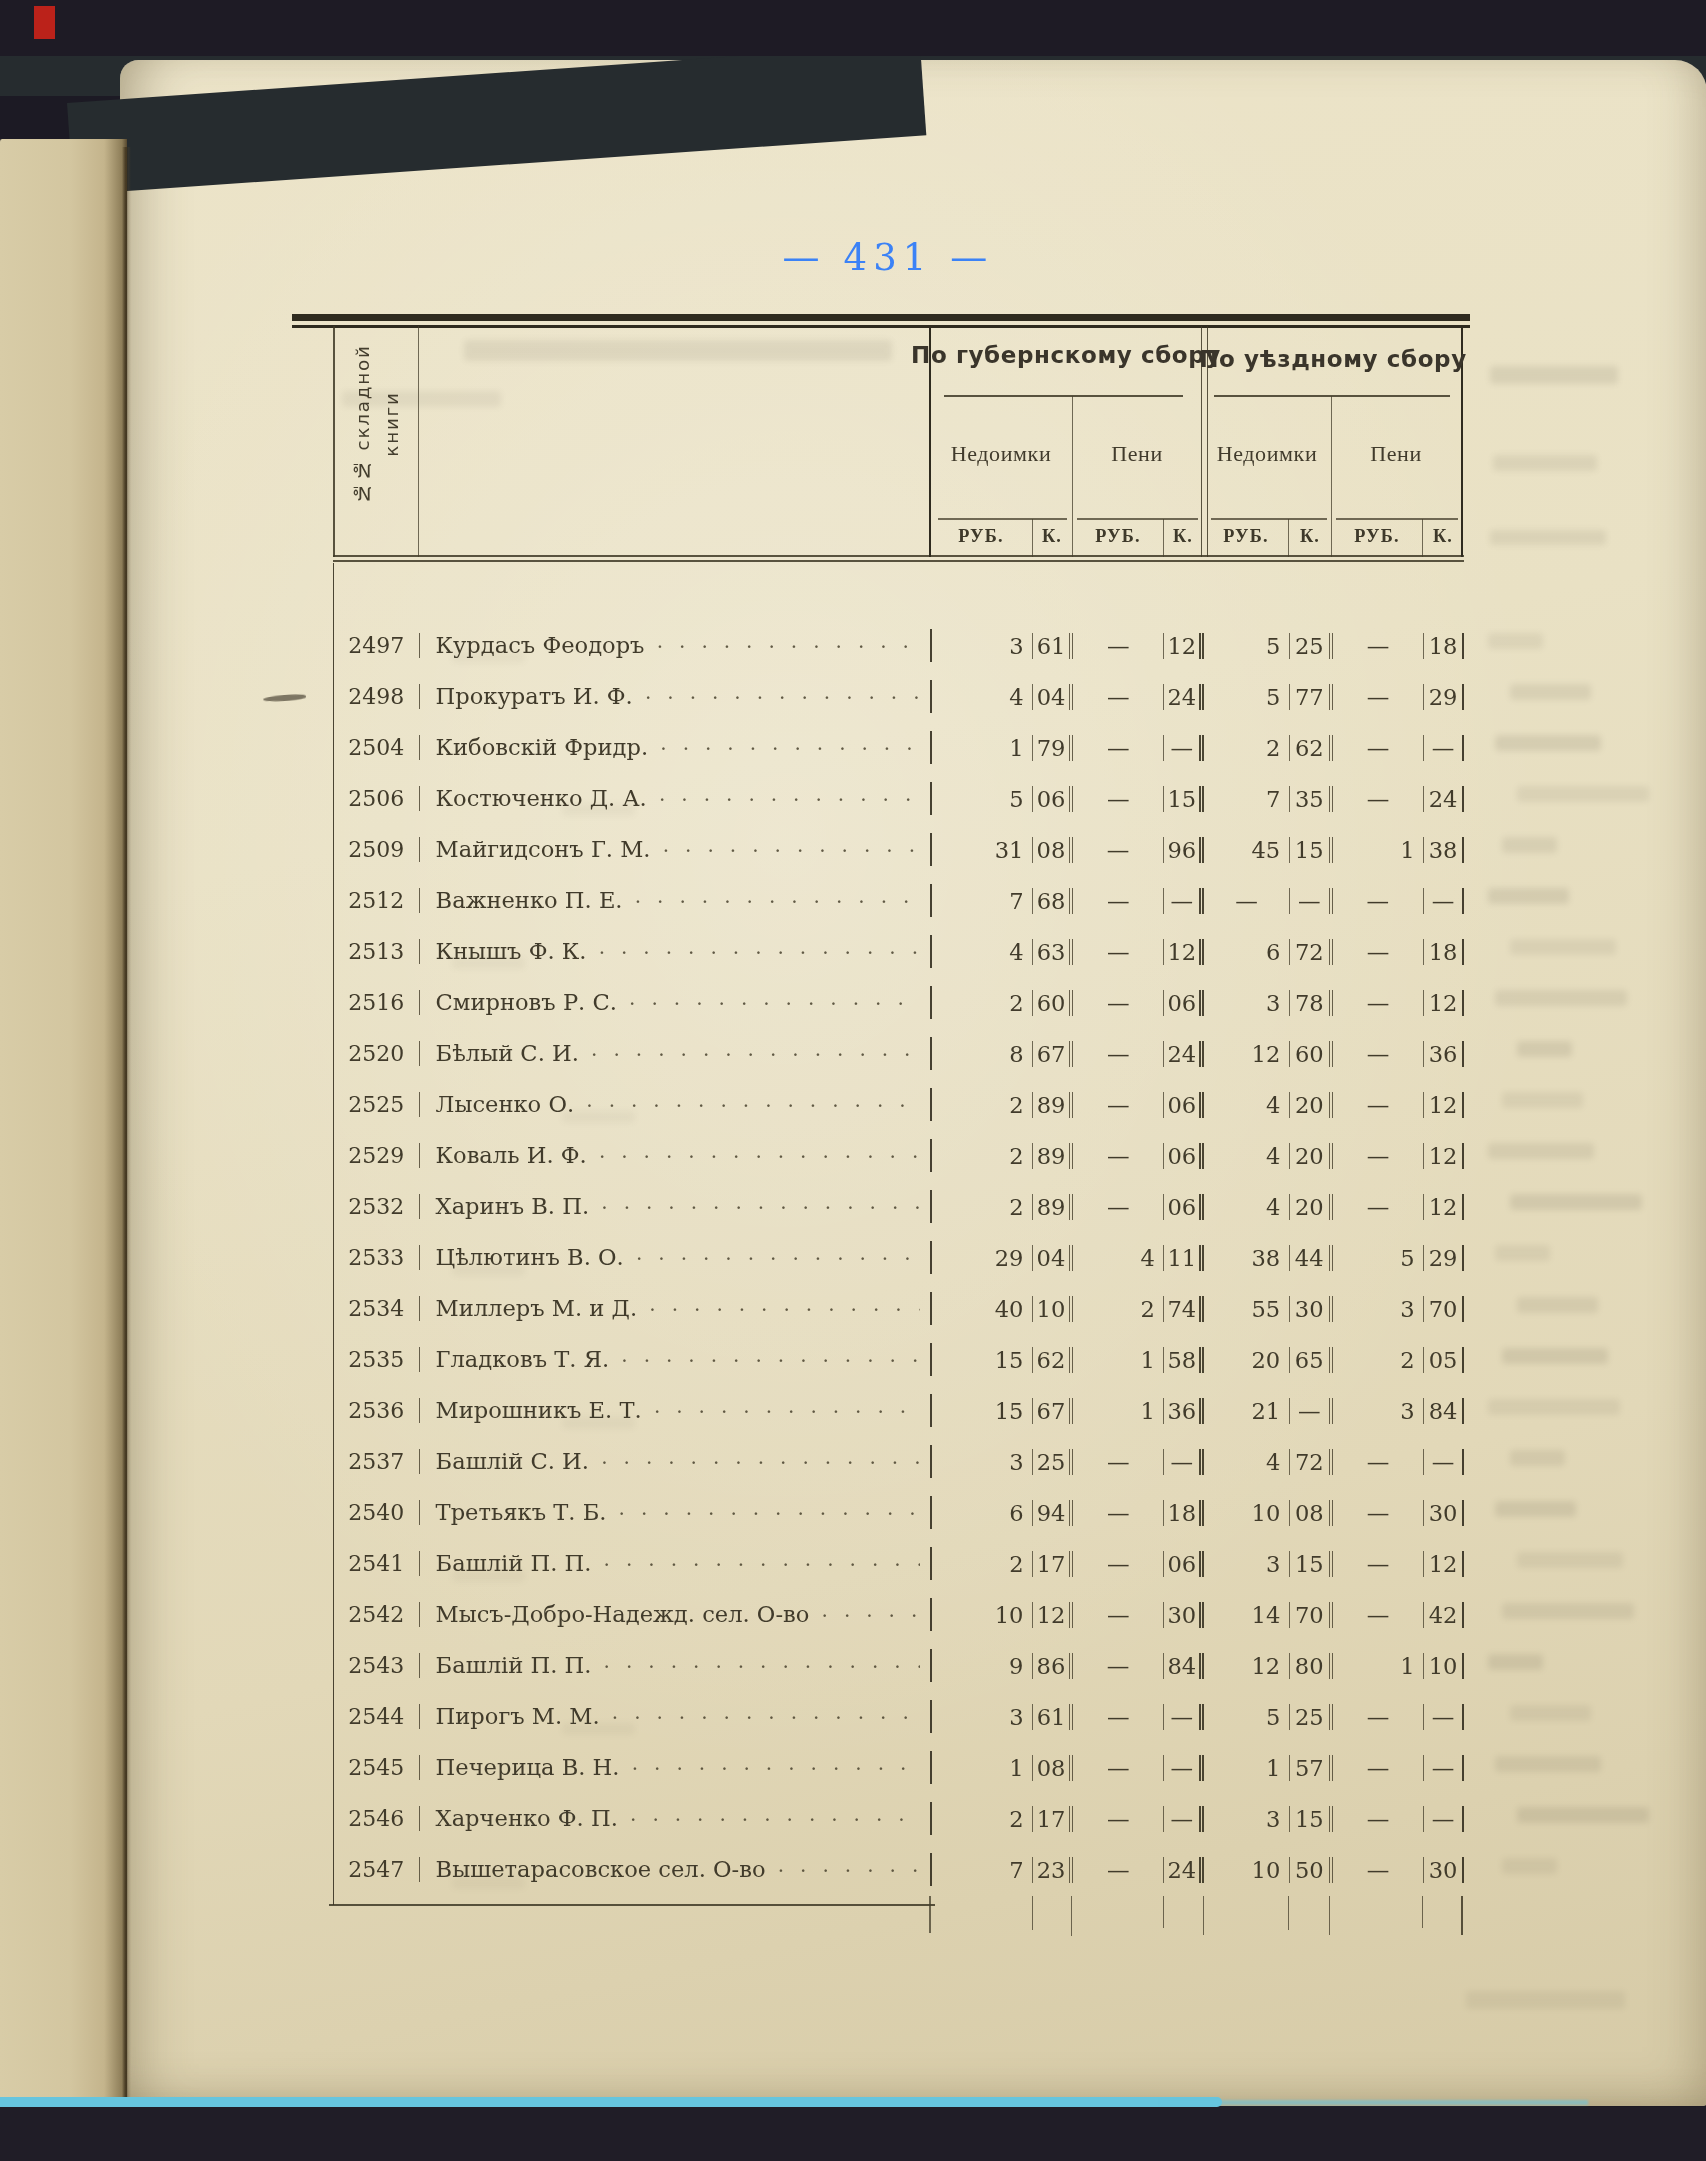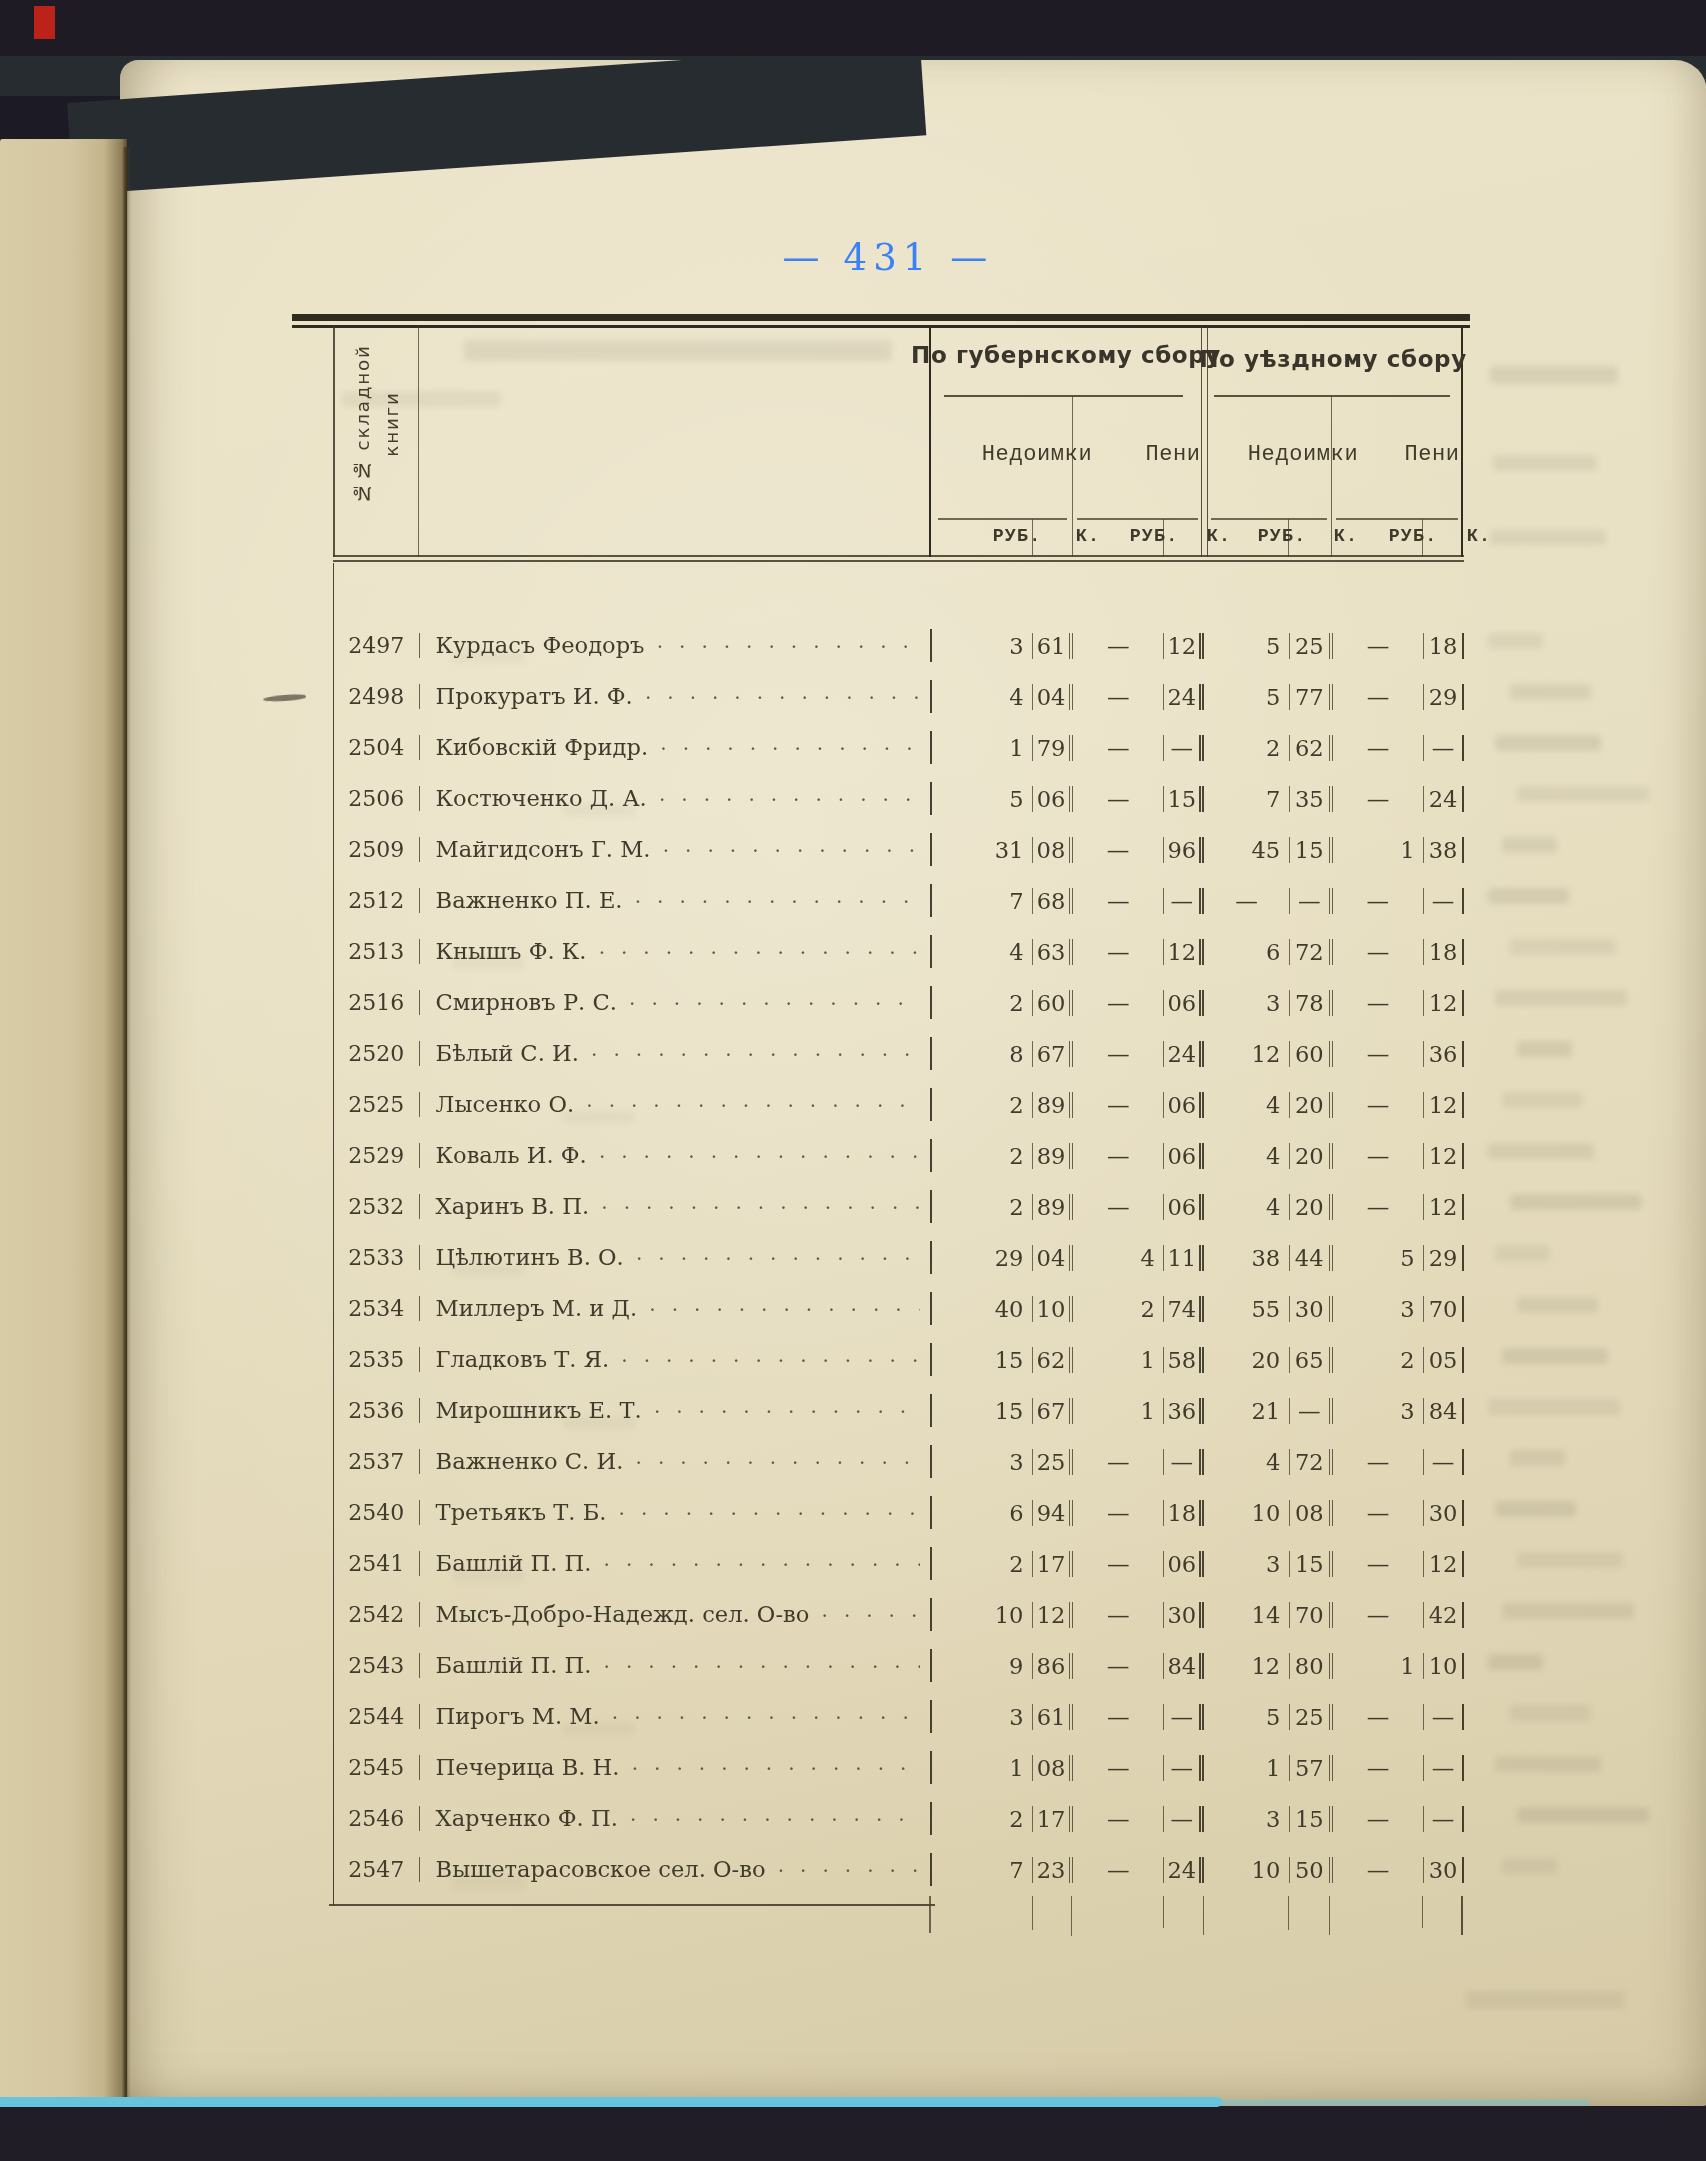--- a/index.html
+++ b/index.html
@@ -23,21 +23,21 @@
   .notch{position:absolute;left:263px;top:695px;width:43px;height:6.1px;background:rgba(35,28,14,0.55);
          border-radius:50% 40% 40% 50%;transform:rotate(-4deg);filter:blur(0.6px);}
   .cyan-strip{position:absolute;left:0px;top:2097px;width:1222px;height:9.8px;background:#66c5de;
               border-radius:0 4.9px 4.9px 0;filter:blur(0.6px);}
   .cyan-strip2{position:absolute;left:1160px;top:2100px;width:428px;height:4.9px;background:rgba(102,197,222,0.55);filter:blur(1.2px);}
   .bottom-dark{position:absolute;left:0;top:2107px;width:1706px;height:54px;background:#201d27;}
   .red-mark{position:absolute;left:34px;top:5.5px;width:21px;height:33px;background:#bb221a;filter:blur(0.4px);}
   
   .bleed-bar{position:absolute;background:#5a5340;filter:blur(3.1px);border-radius:3.7px;}
   
-  .ink{color:#3e392a;font-family:Liberation Mono, monospace;margin-left:36px;}
+  .ink{color:#3e392a;font-family:Liberation Serif, serif;}
   .sans{font-family:"DejaVu Sans",sans-serif;}
   .page-number{position:absolute;left:888px;top:257px;transform:translate(-50%,-50%);
                font-size:37px;letter-spacing:6.1px;color:#3b82f6;font-family:"DejaVu Serif",serif;}
   .hdr-cell{position:absolute;transform:translate(-50%,-50%);white-space:nowrap;}
   .payers-hdr{font-size:34px;font-weight:700;letter-spacing:0.6px;color:#38332a;}
   .group-hdr{font-size:23px;font-weight:700;letter-spacing:0.6px;color:#3a352b;}
   .sub-hdr{font-size:22px;color:#413b2c;letter-spacing:0.6px;}
   .rub-hdr{font-size:18.3px;font-weight:600;color:#3e392a;letter-spacing:1.2px;}
   .vert-hdr{position:absolute;transform:translate(-50%,-50%) rotate(180deg);writing-mode:vertical-rl;
             font-size:18.3px;letter-spacing:1.8px;color:#443e2e;font-family:"DejaVu Sans",sans-serif;}
@@ -419,21 +419,21 @@
         <div class="c w-r2 rub">1</div>
         <div class="c w-k2 kop">36</div>
         <div class="c w-r3 rub">21</div>
         <div class="c w-k3 kop dash">—</div>
         <div class="c w-r4 rub">3</div>
         <div class="c w-k4 kop">84</div>
       </div>
       <div class="row">
         <div class="c c-num">2537</div>
         <div class="c c-name">
-          <div class="nm">Важненко С. И.</div>
+          <div class="nm">Башлій С. И.</div>
           <div class="leader">........................................</div>
         </div>
         <div class="c w-r1 rub">3</div>
         <div class="c w-k1 kop">25</div>
         <div class="c w-r2 rub dash">—</div>
         <div class="c w-k2 kop dash">—</div>
         <div class="c w-r3 rub">4</div>
         <div class="c w-k3 kop">72</div>
         <div class="c w-r4 rub dash">—</div>
         <div class="c w-k4 kop dash">—</div>

